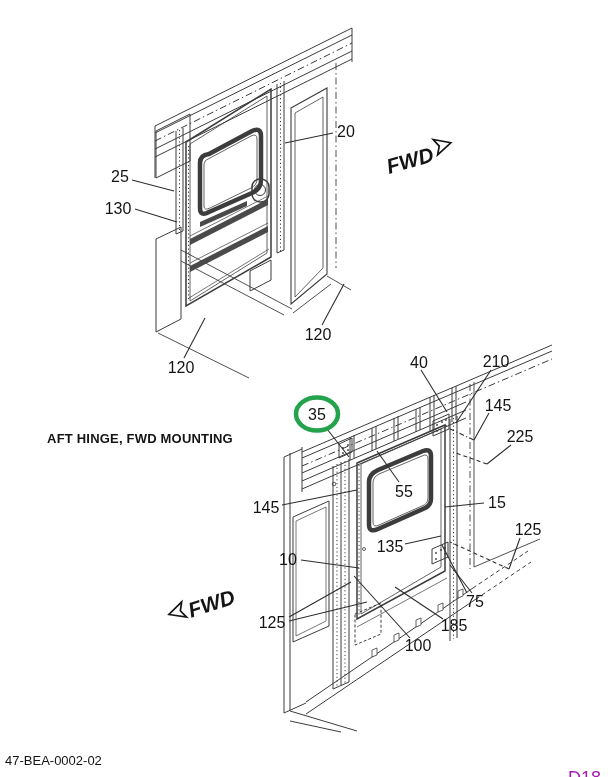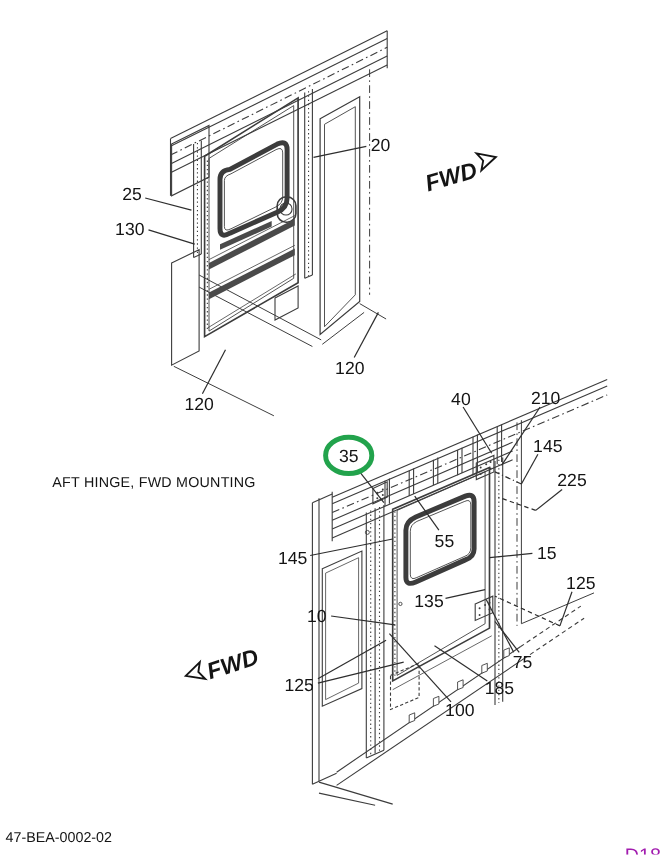--- a/index.html
+++ b/index.html
@@ -11,21 +11,21 @@
   svg text{
     font-family:"Liberation Sans",sans-serif;
     fill:#141414;
   }
   .callout-text{font-size:16px;}
   .art{stroke:#3c3c3c;fill:none;stroke-linecap:butt;stroke-linejoin:miter;}
   .leader{stroke:#2e2e2e;stroke-width:1.1;fill:none;}
   .note{
     position:absolute;left:38px;top:431px;width:204px;
     font-size:13px;line-height:15px;text-align:center;color:#141414;
-    letter-spacing:0.2px;white-space:nowrap;
+    letter-spacing:0.2px;white-space:nowrap;font-weight:bold;
   }
   .footer-left{
     position:absolute;left:5px;top:753px;font-size:13px;color:#141414;text-align:center;
   }
   .footer-right{
     position:absolute;right:9px;top:768px;font-size:18px;color:#a21caf;
   }
   .fwd-text{font-size:21px;font-weight:bold;font-style:italic;}
 </style>
 </head>

